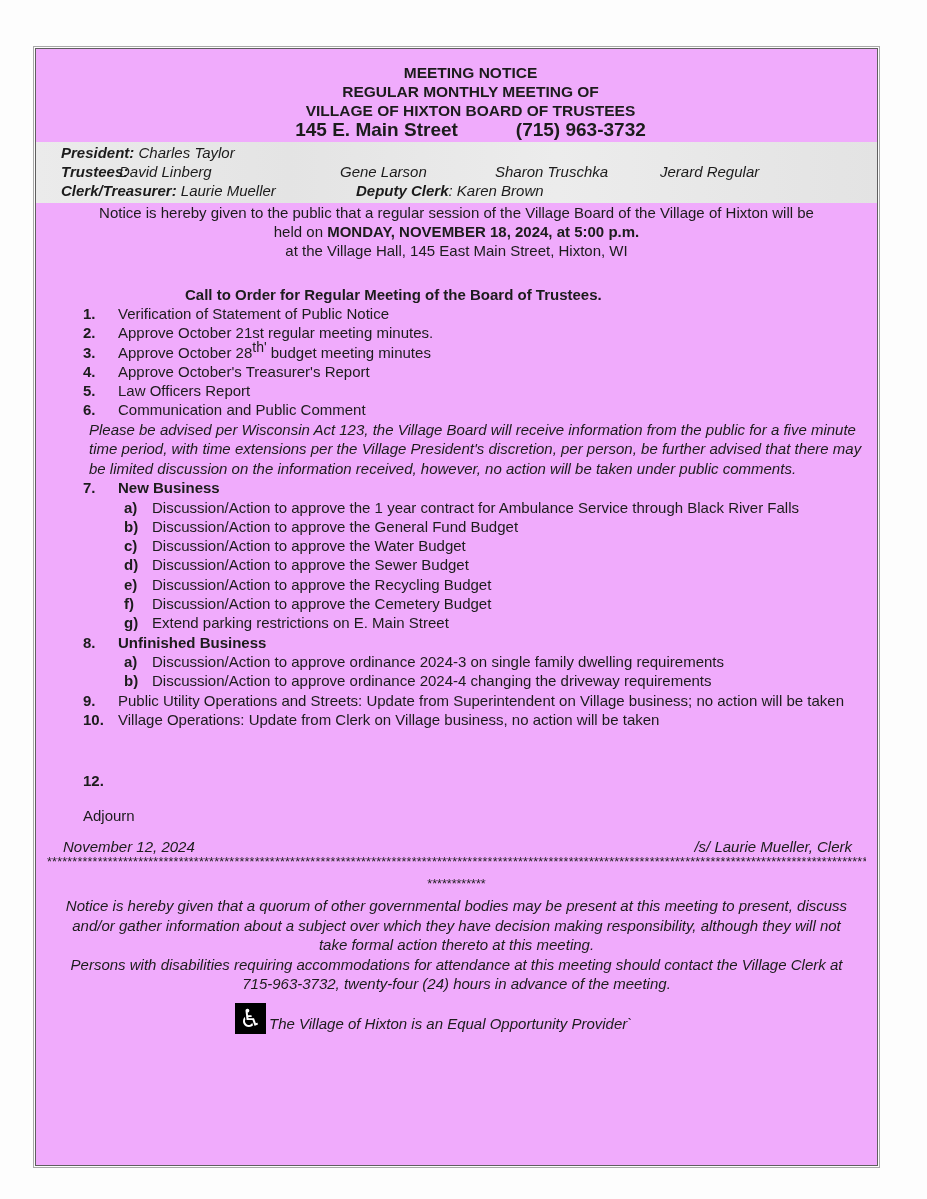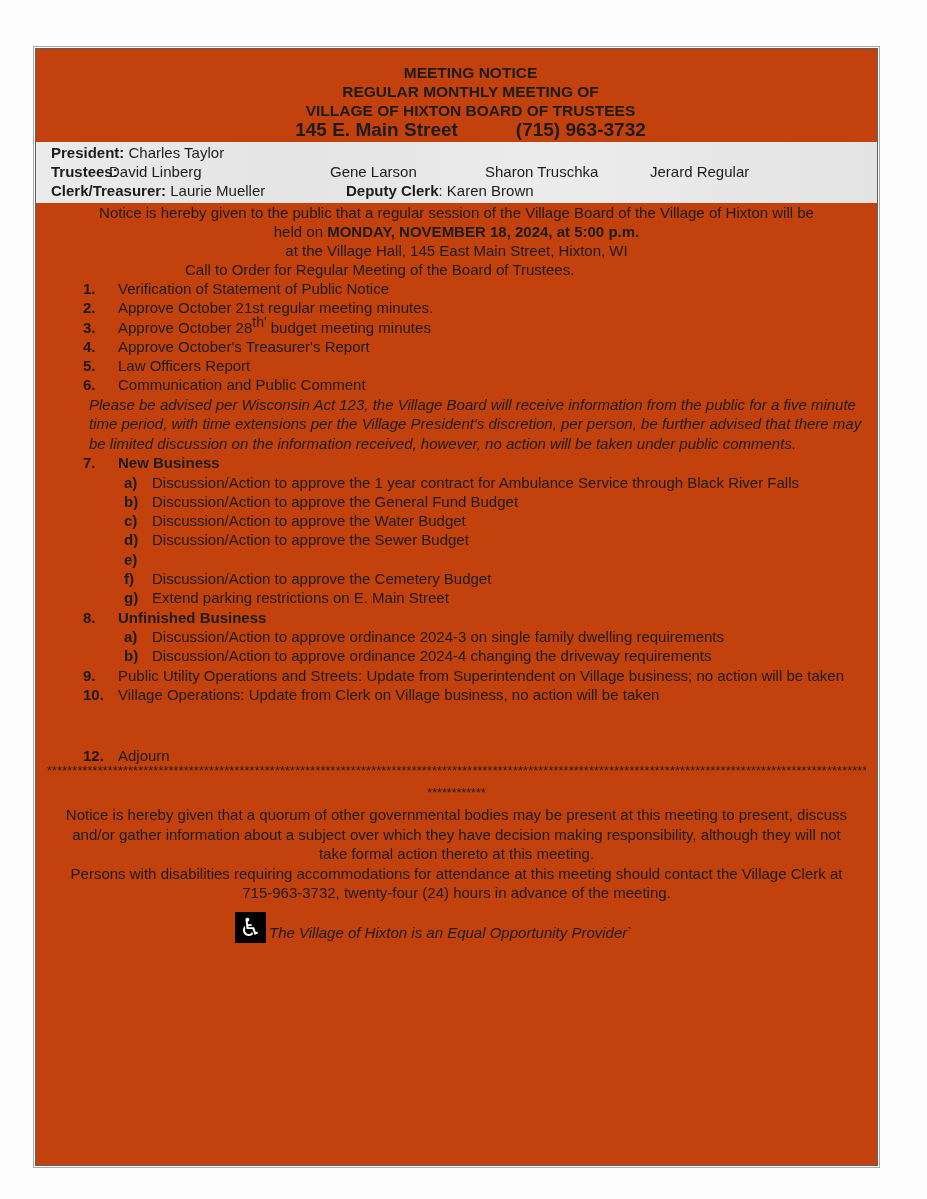--- a/index.html
+++ b/index.html
@@ -3,55 +3,56 @@
 <meta charset="utf-8">
 <style>
   html,body{margin:0;padding:0;}
   body{
     width:927px;height:1199px;background:#fdfdfd;
     font-family:"Liberation Sans","DejaVu Sans",sans-serif;
     color:#1c1c1c;font-size:15px;position:relative;
   }
   .page-border{
     position:absolute;left:35px;top:48px;width:843px;height:1118px;
-    background:#c2410c;border:1px solid #5f5f5f;outline:1px solid #a9a9a9;outline-offset:1px;
+    background:#f0abfc;border:1px solid #5f5f5f;outline:1px solid #a9a9a9;outline-offset:1px;
     box-sizing:border-box;padding:14px 13px 0 13px;overflow:hidden;
   }
   .title-block{text-align:center;font-weight:bold;line-height:19px;font-size:15.5px;transform:translateX(14px);}
   .address-row{display:flex;justify-content:center;font-weight:bold;line-height:19px;font-size:19px;transform:translateX(14px);}
   .address-gap{display:inline-block;width:58px;}
   .officials-band{
-    margin:3px -13px 0 -13px;padding:1px 13px 3px 15px;
+    margin:3px -13px 0 -13px;padding:1px 13px 3px 25px;
     background:linear-gradient(90deg,#ebebeb,#e4e4e4 30%,#ececec 62%,#e3e3e3);
     line-height:19px;
+    font-style:italic;
   }
   .officials-row{white-space:nowrap;}
   .officials-row b{font-weight:bold;}
   .w-label{display:inline-block;width:58px;}
   .w-trustee1{display:inline-block;width:221px;}
   .w-trustee2{display:inline-block;width:155px;}
   .w-trustee3{display:inline-block;width:165px;}
   .w-clerkgroup{display:inline-block;width:295px;}
   .notice-block{text-align:center;line-height:19px;}
-  .call-to-order{padding-left:136px;line-height:19px;}
+  .call-to-order{margin-top:25px;padding-left:136px;line-height:19px;font-weight:bold;}
   .agenda{line-height:19.3px;}
   .agenda-row{display:flex;padding-left:34px;}
   .agenda-num{flex:0 0 35px;font-weight:bold;}
   .agenda-text{flex:1;}
   .agenda-title{font-weight:bold;}
   .sub-row{display:flex;padding-left:75px;}
   .sub-letter{flex:0 0 28px;font-weight:bold;}
   .sub-text{flex:1;}
   .italic-note{font-style:italic;padding-left:40px;width:780px;line-height:19.5px;}
   sup{font-size:14px;vertical-align:super;line-height:0;}
-  .adjourn{margin-top:42px;}
+  .adjourn{margin-top:42px;flex-direction:column;}
   .date-sig-row{display:flex;justify-content:space-between;margin-top:12px;padding:0 12px 0 14px;font-style:italic;line-height:19px;}
   .divider-long{margin:0 -2px;font-size:12.5px;line-height:13px;white-space:nowrap;overflow:hidden;letter-spacing:0.2px;}
   .divider-short{text-align:center;font-size:12.5px;line-height:13px;margin-top:9px;}
-  .quorum-block{margin:5px auto 0 auto;width:790px;text-align:center;line-height:19.5px;}
+  .quorum-block{margin:5px auto 0 auto;width:790px;text-align:center;font-style:italic;line-height:19.5px;}
   .eop-row{margin-top:9px;padding-left:186px;display:flex;align-items:flex-end;}
   .wheelchair{
     flex:0 0 31px;width:31px;height:31px;background:#000;color:#fff;
     font-size:25px;line-height:31px;text-align:center;
   }
   .eop-text{font-style:italic;margin-left:3px;padding-bottom:2px;}
 </style>
 </head>
 <body>
 
@@ -131,20 +132,21 @@
     <div class="sub-row">
       <span class="sub-letter">c)</span>
       <span class="sub-text">Discussion/Action to approve the Water Budget</span>
     </div>
     <div class="sub-row">
       <span class="sub-letter">d)</span>
       <span class="sub-text">Discussion/Action to approve the Sewer Budget</span>
     </div>
     <div class="sub-row">
       <span class="sub-letter">e)</span>
+      <span class="sub-text">Discussion/Action to approve the Recycling Budget</span>
     </div>
     <div class="sub-row">
       <span class="sub-letter">f)</span>
       <span class="sub-text">Discussion/Action to approve the Cemetery Budget</span>
     </div>
     <div class="sub-row">
       <span class="sub-letter">g)</span>
       <span class="sub-text">Extend parking restrictions on E. Main Street</span>
     </div>
 
@@ -168,20 +170,24 @@
     <div class="agenda-row">
       <span class="agenda-num">10.</span>
       <span class="agenda-text">Village Operations: Update from Clerk on Village business, no action will be taken</span>
     </div>
     <div class="agenda-row adjourn">
       <span class="agenda-num">12.</span>
       <span class="agenda-text">Adjourn</span>
     </div>
   </div>
 
+  <div class="date-sig-row">
+    <span>November 12, 2024</span>
+    <span>/s/ Laurie Mueller, Clerk</span>
+  </div>
 
   <div class="divider-long">********************************************************************************************************************************************************************************************************</div>
   <div class="divider-short">************</div>
 
   <div class="quorum-block">
     <div>Notice is hereby given that a quorum of other governmental bodies may be present at this meeting to present, discuss and/or gather information about a subject over which they have decision making responsibility, although they will not take formal action thereto at this meeting.</div>
     <div>Persons with disabilities requiring accommodations for attendance at this meeting should contact the Village Clerk at 715-963-3732, twenty-four (24) hours in advance of the meeting.</div>
   </div>
 
   <div class="eop-row">

